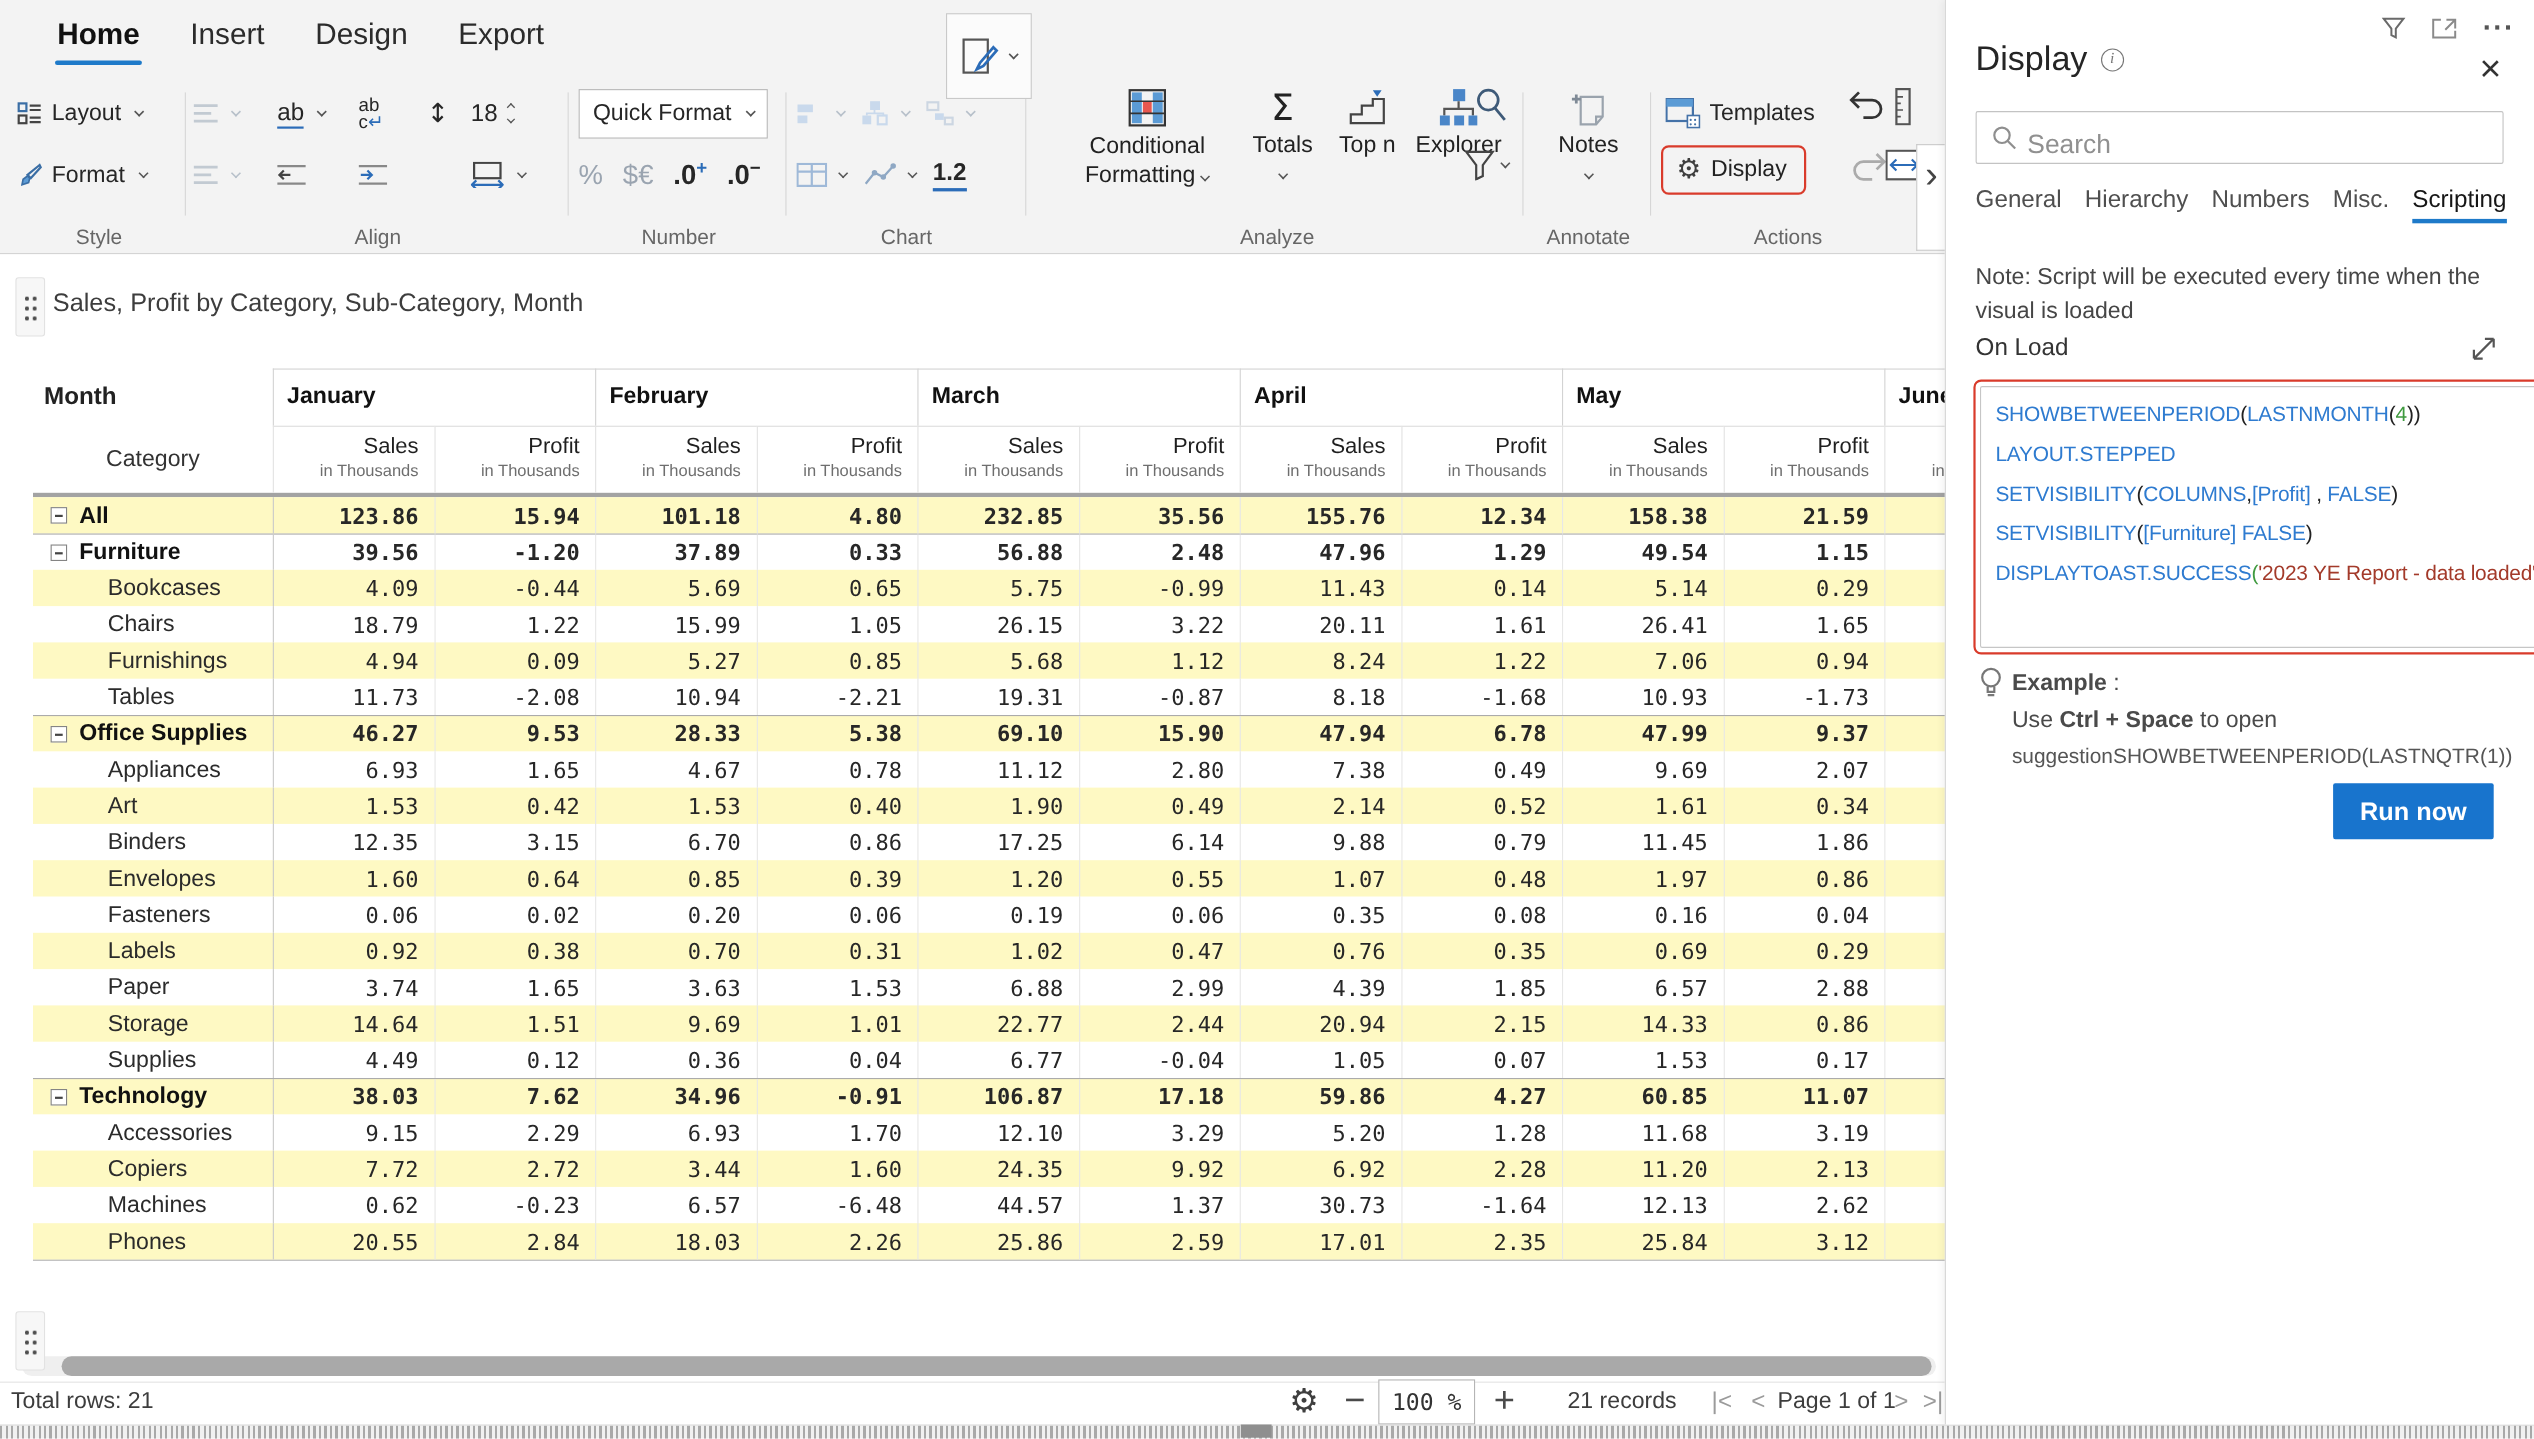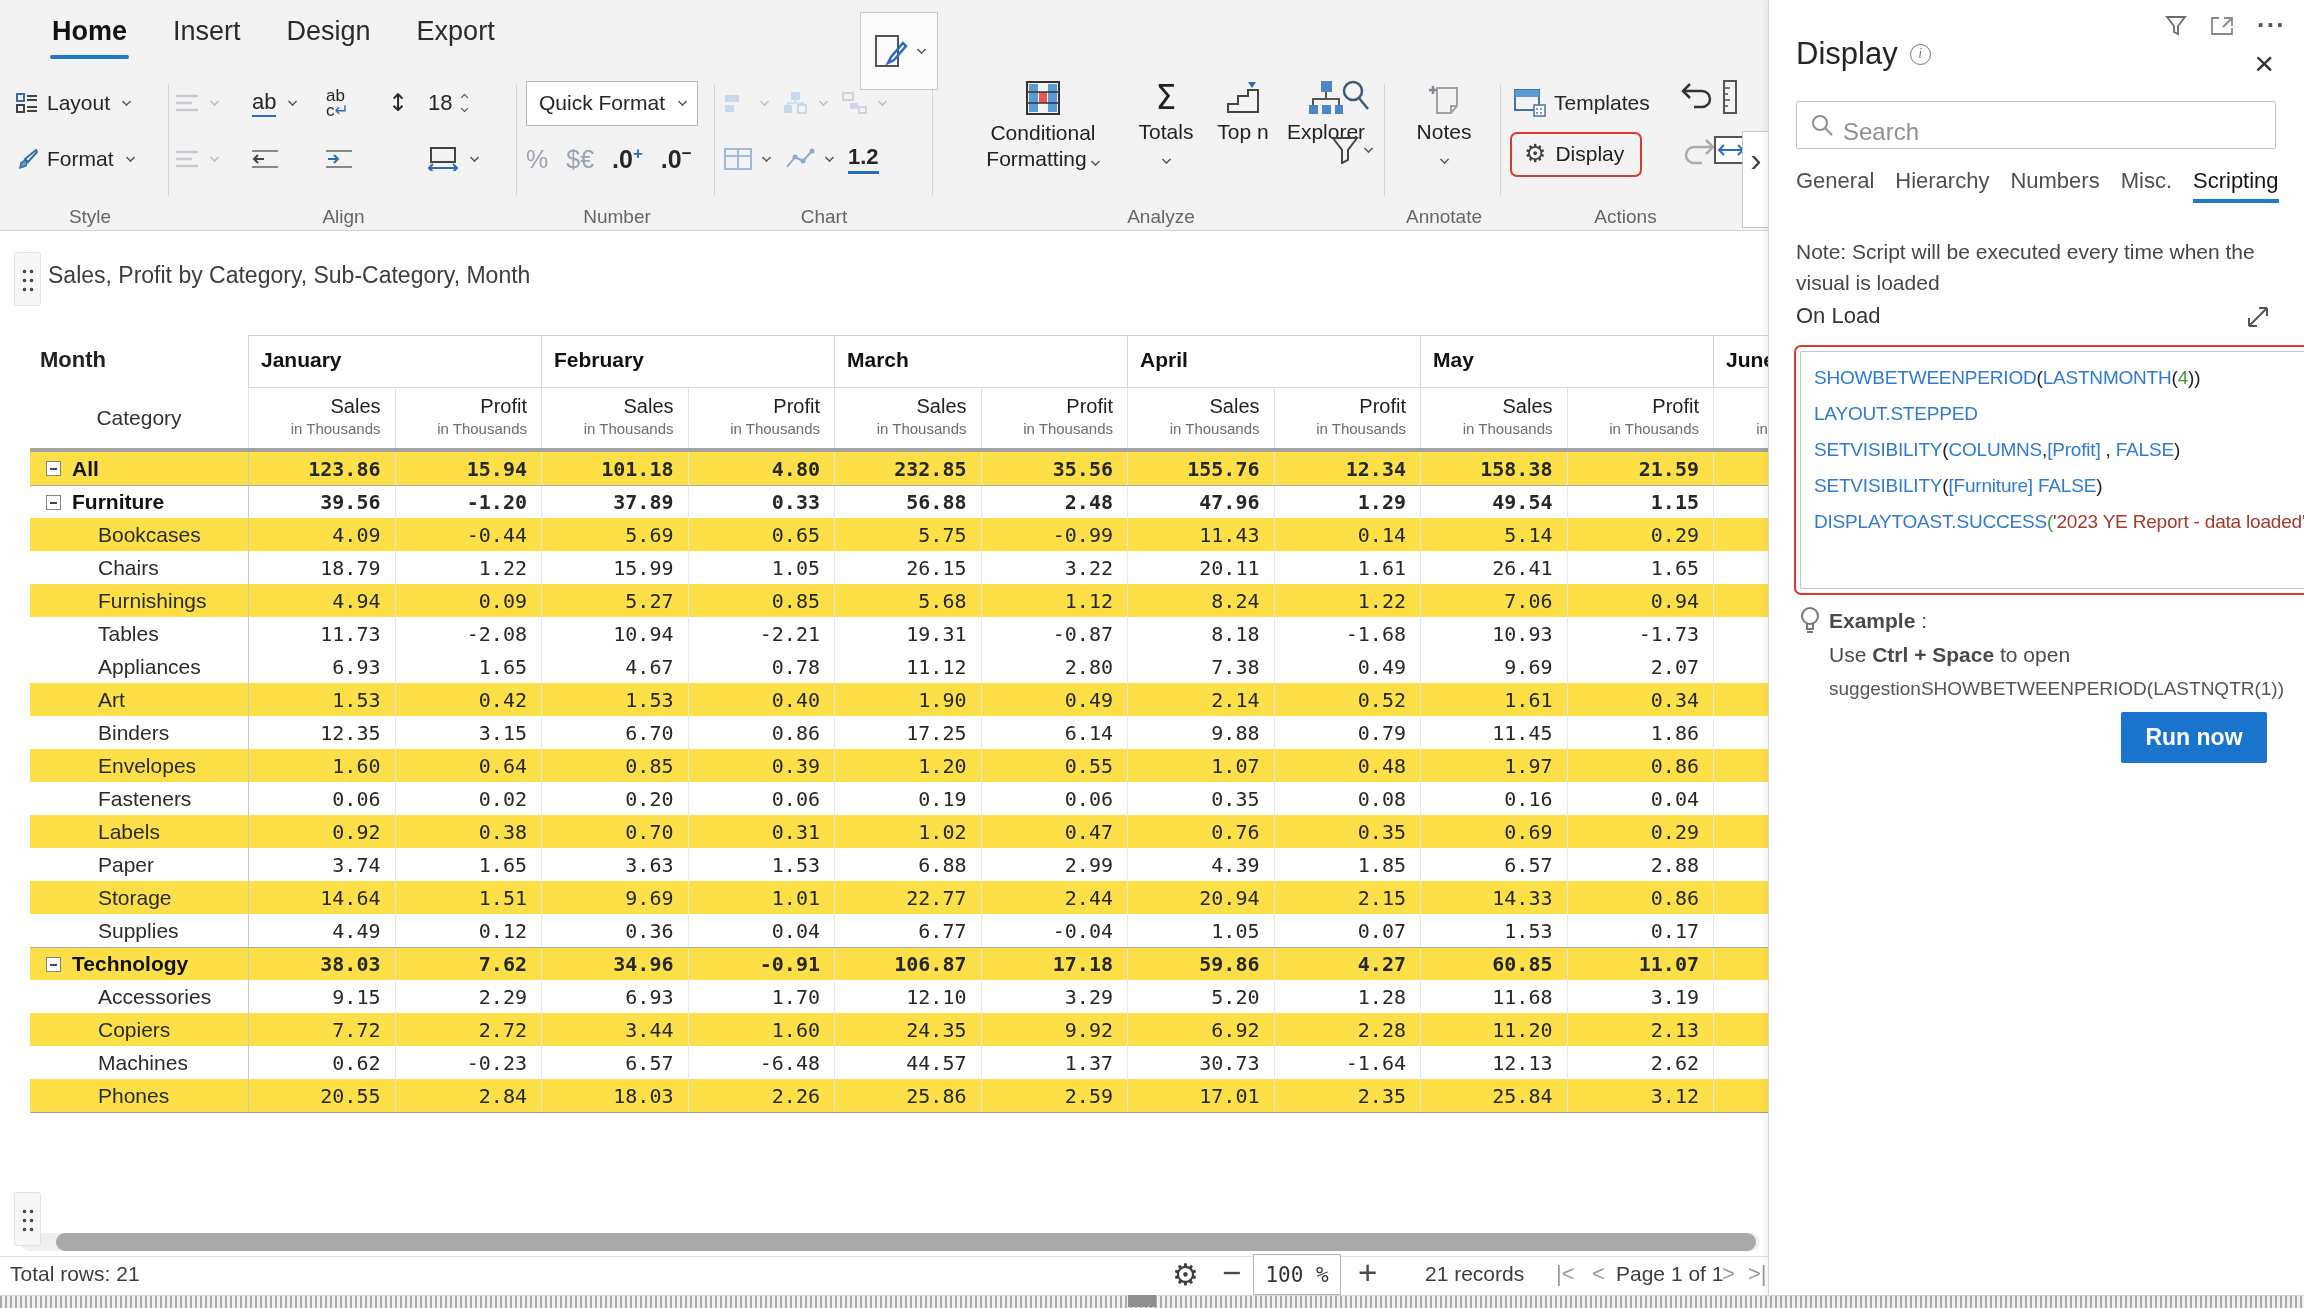--- a/index.html
+++ b/index.html
@@ -60,21 +60,21 @@
   .mhead .corner { font-weight:bold; font-size:22px; padding:12px 0 0 10px; }
   .mcell { border-left:1px solid #d3d3d3; border-top:1px solid #d3d3d3;
            font-weight:bold; font-size:21px; padding:12px 0 0 12px; color:#111; }
   .subrow { height:65px; border-bottom:4px solid #a3a3a3; }
   .corner-b { display:flex; align-items:center; justify-content:center; font-size:21px; color:#333; }
   .scell { border-left:1px solid #e2e2e2; border-top:1px solid #dcdcdc;
            text-align:right; padding:7px 14px 0 0; }
   .scell .p { font-size:20px; color:#1f1f1f; }
   .scell .s { font-size:15px; color:#6e6e6e; margin-top:2px; }
   .drow { height:33px; }
-  .drow.striped { background:#fde047; }
+  .drow.striped { background:#fef9c3; }
   .drow.sep { border-top:1px solid #ababab; }
   .cell.label { display:flex; align-items:center; font-size:21px; color:#2b2b2b;
                 padding-left:16px; overflow:hidden; white-space:nowrap; }
   .cell.label.child { padding-left:68px; }
   .drow.group .label { font-weight:bold; color:#111; }
   .cicon { width:15px; height:15px; min-width:15px; border:1px solid #848484;
            background:#fff; margin-right:11px; position:relative; }
   .cicon::after { content:''; position:absolute; left:3px; right:3px; top:6px;
                   height:2px; background:#444; }
   .cell.num { font-family:"DejaVu Sans Mono", monospace; font-size:20px; color:#272727;
@@ -591,20 +591,37 @@
       <div class="cell num">10.94</div>
       <div class="cell num">-2.21</div>
       <div class="cell num">19.31</div>
       <div class="cell num">-0.87</div>
       <div class="cell num">8.18</div>
       <div class="cell num">-1.68</div>
       <div class="cell num">10.93</div>
       <div class="cell num">-1.73</div>
       <div class="cell num june"></div>
     </div>
+    <div class="trow drow striped group sep">
+      <div class="cell label">
+        <span class="cicon"></span>
+        <span>Office Supplies</span>
+      </div>
+      <div class="cell num">46.27</div>
+      <div class="cell num">9.53</div>
+      <div class="cell num">28.33</div>
+      <div class="cell num">5.38</div>
+      <div class="cell num">69.10</div>
+      <div class="cell num">15.90</div>
+      <div class="cell num">47.94</div>
+      <div class="cell num">6.78</div>
+      <div class="cell num">47.99</div>
+      <div class="cell num">9.37</div>
+      <div class="cell num june"></div>
+    </div>
     <div class="trow drow">
       <div class="cell label child">
         <span>Appliances</span>
       </div>
       <div class="cell num">6.93</div>
       <div class="cell num">1.65</div>
       <div class="cell num">4.67</div>
       <div class="cell num">0.78</div>
       <div class="cell num">11.12</div>
       <div class="cell num">2.80</div>

